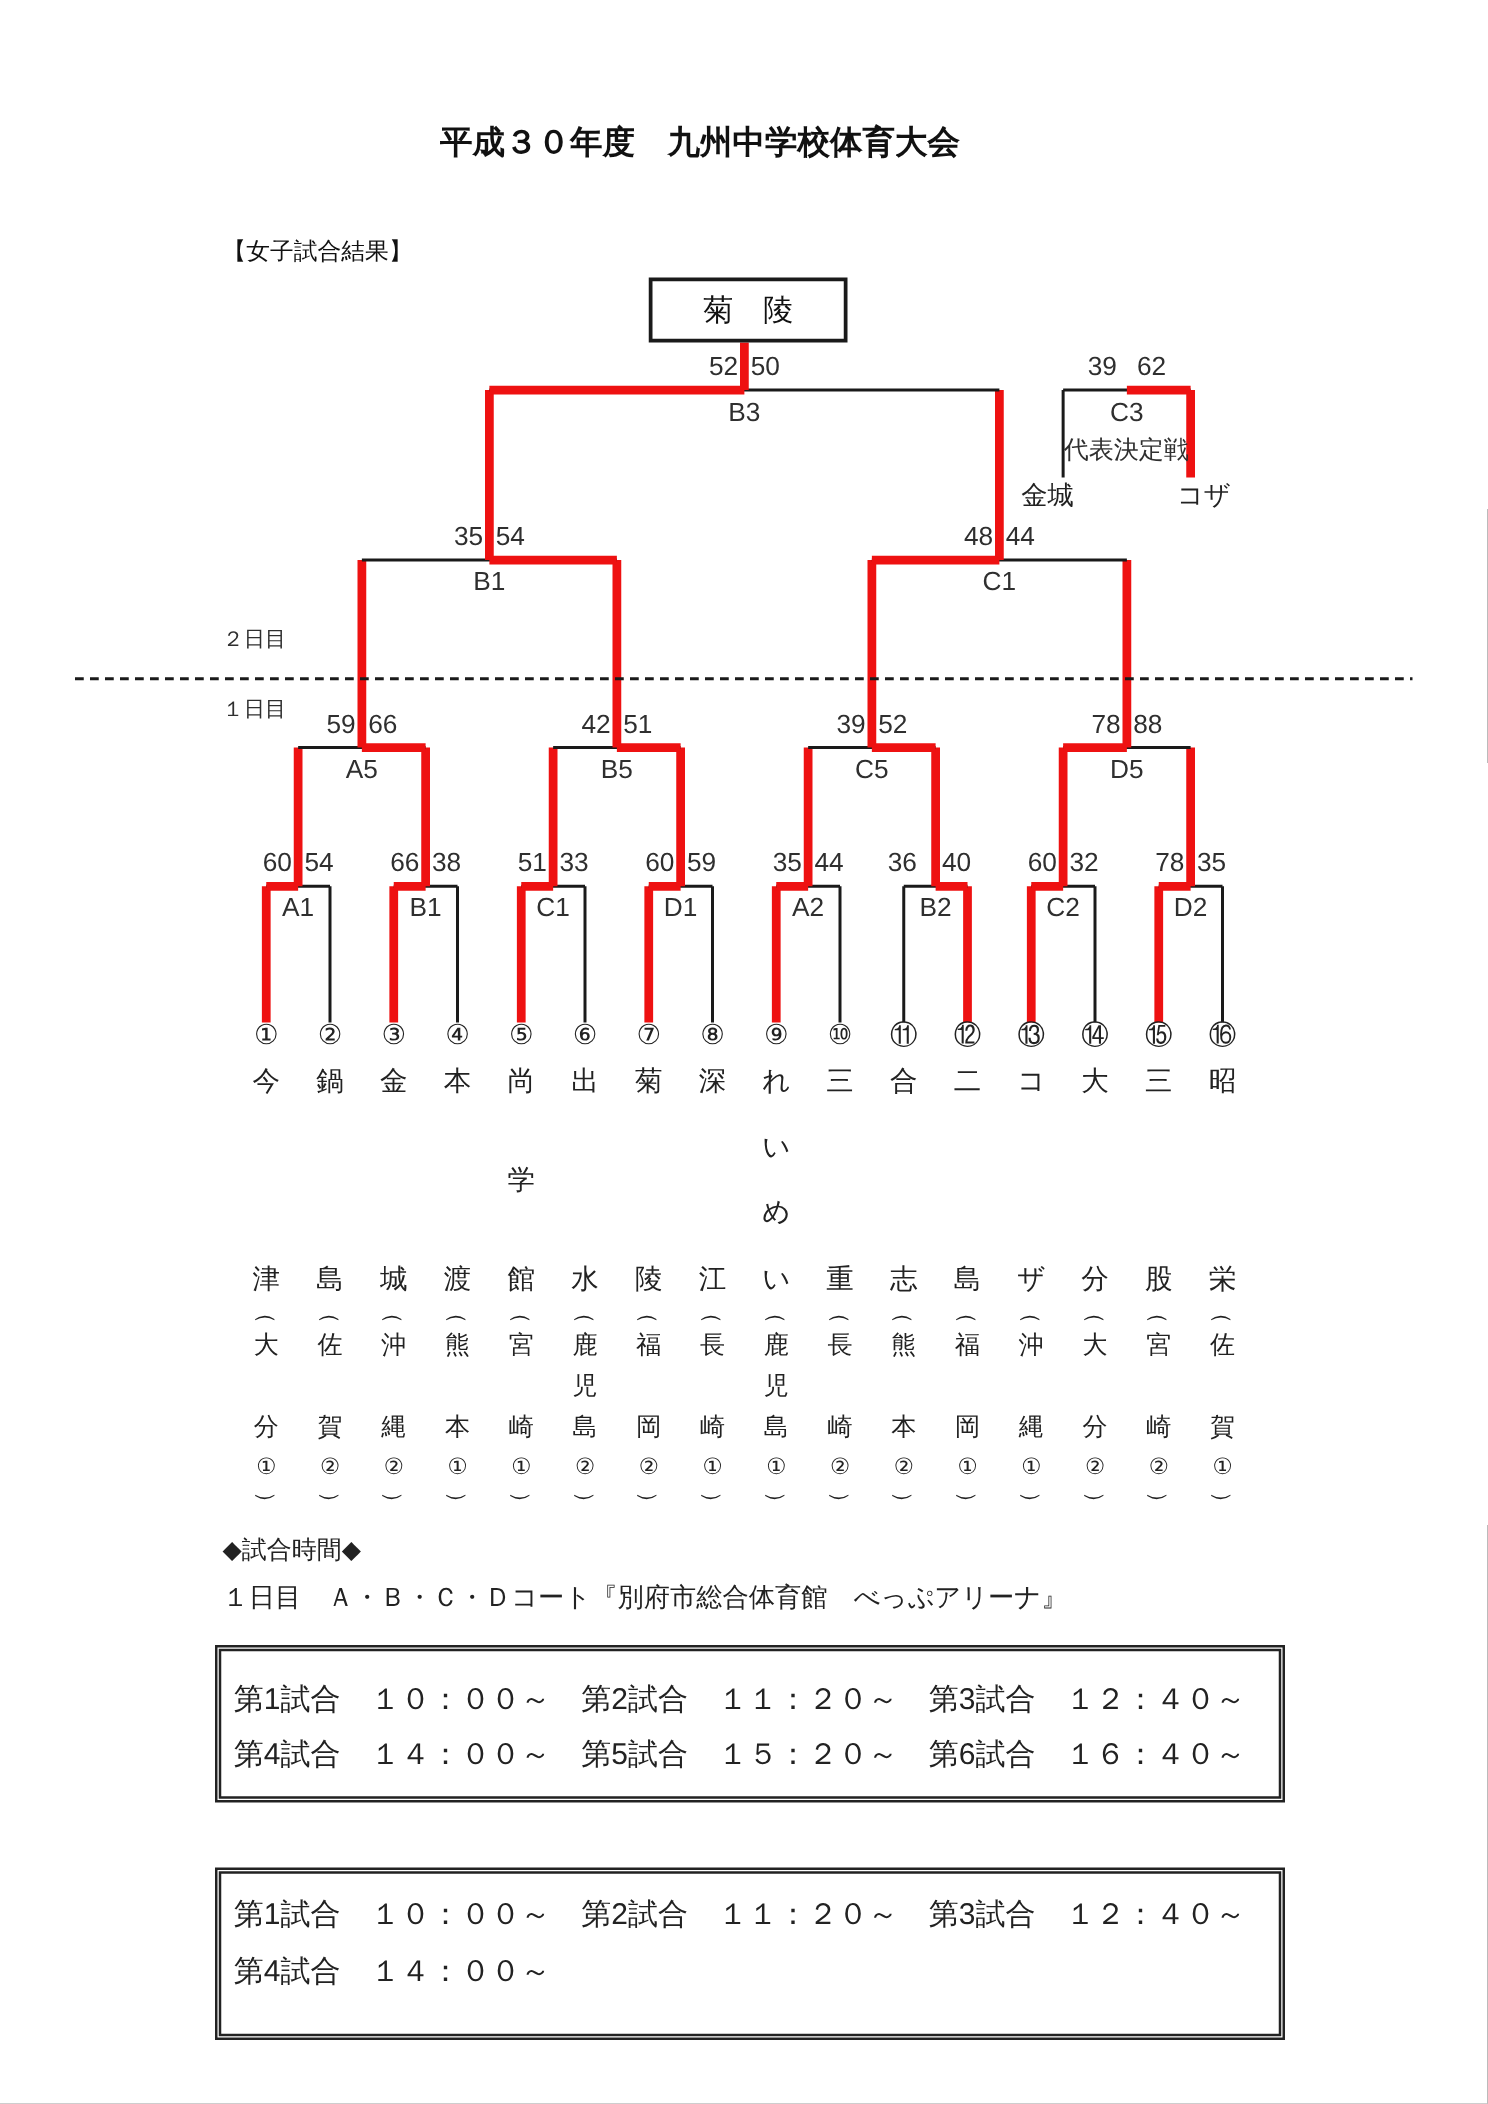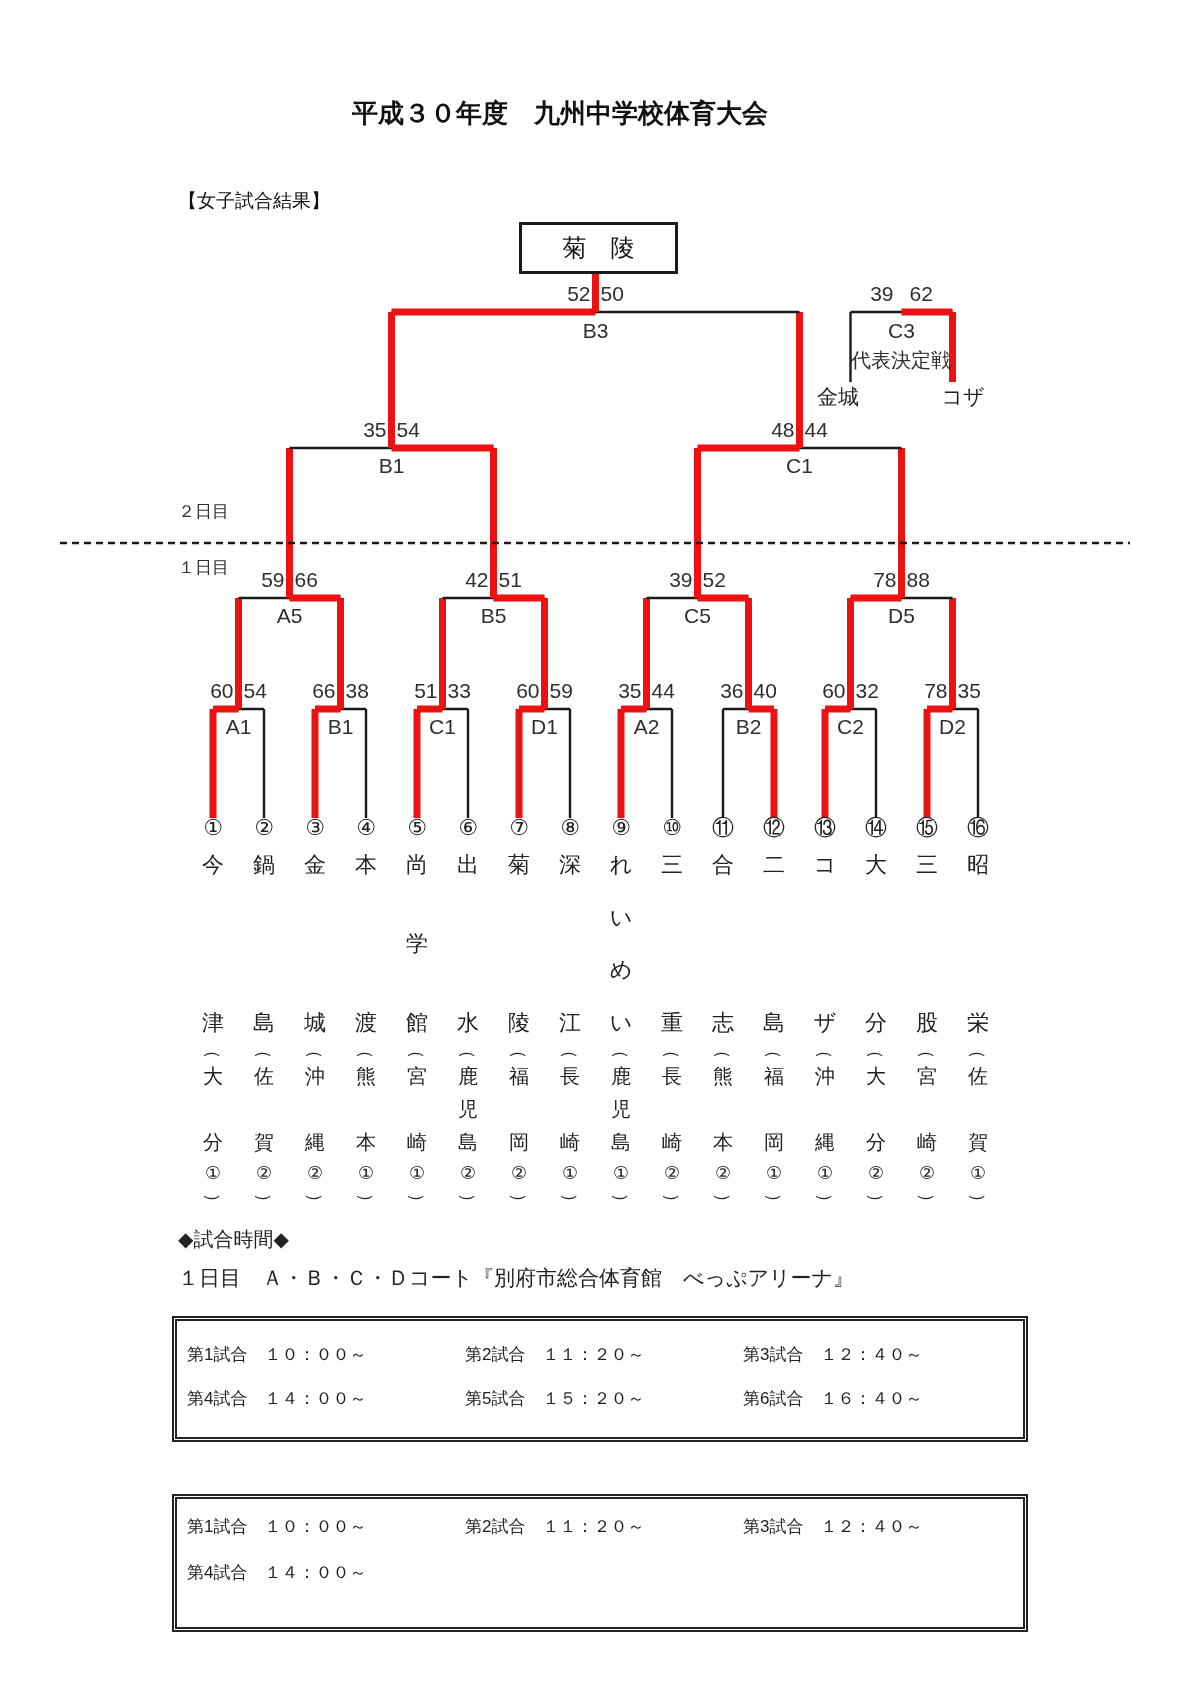--- a/index.html
+++ b/index.html
@@ -21,21 +21,21 @@
   .pteam{font-size:21px;color:#222;line-height:1;}
   .tchar{font-size:22px;color:#222;line-height:1;}
   .tpref{font-size:20px;color:#222;line-height:1;}
   .tcircle{font-size:22px;color:#222;line-height:1;}
   .tseed{font-size:18px;color:#222;line-height:1;}
   .tparen{font-size:18px;color:#222;line-height:1;transform:translateX(-50%) rotate(90deg);}
   .schead{position:absolute;left:178px;top:1226px;font-size:20px;color:#222;z-index:2;}
   .scline{position:absolute;left:178px;font-size:21px;color:#222;z-index:2;}
   .box{position:absolute;left:172px;width:846px;border:5px double #222;background:#fff;z-index:2;}
   .brow{position:absolute;left:10px;display:flex;}
-  .bcell{width:278px;font-size:17px;color:#222;white-space:nowrap;}
+  .bcell{width:278px;font-size:24px;color:#222;white-space:nowrap;}
 </style>
 </head>
 <body>
 
 <div id="page">
 
   <svg id="bracket-lines" width="1190" height="1683">
       <line x1="213" y1="709" x2="213" y2="818" stroke="#ee1111" stroke-width="7"></line>
       <line x1="264" y1="709" x2="264" y2="818" stroke="#1a1a1a" stroke-width="2.4"></line>
       <line x1="213" y1="709" x2="264" y2="709" stroke="#1a1a1a" stroke-width="2.4"></line>
@@ -136,21 +136,21 @@
         <span class="sc" style="right: 5px;">60</span>
         <span class="sc" style="left: 5px;">59</span>
       </div>
       <div class="pos mlabel" style="left: 544.5px; top: 716px;">D1</div>
       <div class="scorewrap" style="left: 646.5px; top: 680px;">
         <span class="sc" style="right: 5px;">35</span>
         <span class="sc" style="left: 5px;">44</span>
       </div>
       <div class="pos mlabel" style="left: 646.5px; top: 716px;">A2</div>
       <div class="scorewrap" style="left: 748.5px; top: 680px;">
-        <span class="sc" style="right: 5px;">36</span>
+        <span class="sc" style="right: 15px;">36</span>
         <span class="sc" style="left: 5px;">40</span>
       </div>
       <div class="pos mlabel" style="left: 748.5px; top: 716px;">B2</div>
       <div class="scorewrap" style="left: 850.5px; top: 680px;">
         <span class="sc" style="right: 5px;">60</span>
         <span class="sc" style="left: 5px;">32</span>
       </div>
       <div class="pos mlabel" style="left: 850.5px; top: 716px;">C2</div>
       <div class="scorewrap" style="left: 952.5px; top: 680px;">
         <span class="sc" style="right: 5px;">78</span>

